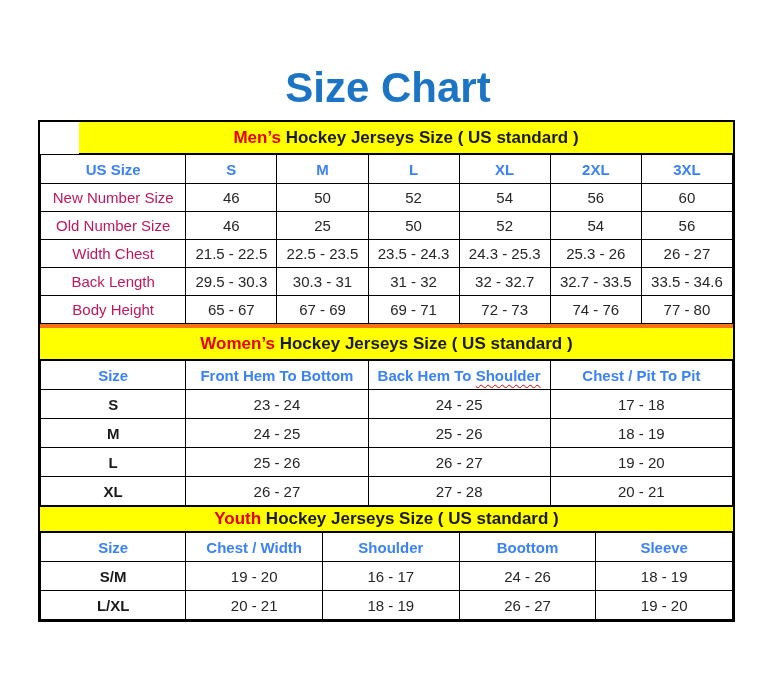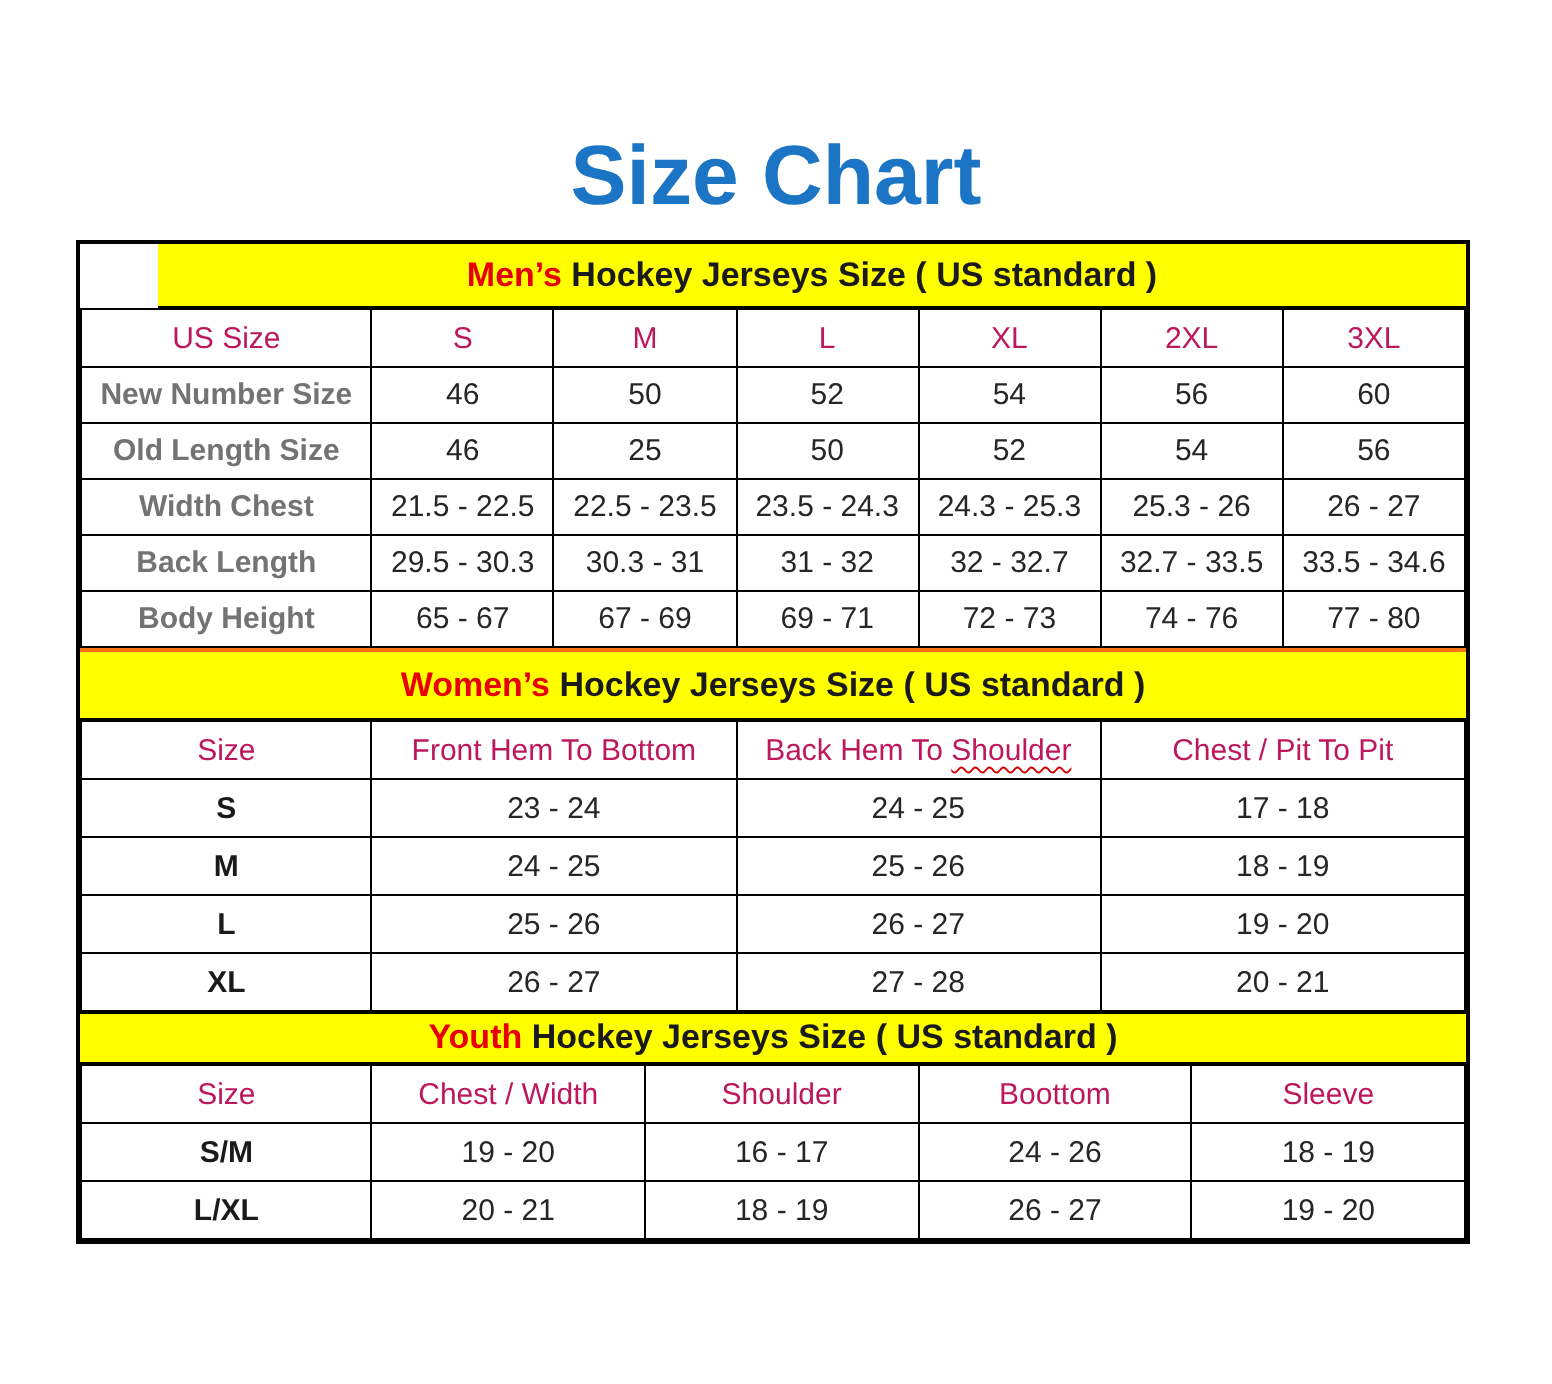--- a/index.html
+++ b/index.html
@@ -40,53 +40,53 @@
     align-items: center;
     justify-content: center;
     background: #ffff00;
     border-bottom: 1px solid #000000;
     font-size: 17px;
     font-weight: 700;
     color: #1a1a1a;
     box-sizing: border-box;
   }
   .sec-mens   .banner { height: 32px; margin-left: 39px; }
-  .sec-womens .banner { height: 36px; border-top: 2px solid #f97316; }
+  .sec-womens .banner { height: 36px; border-top: 4px solid #f97316; }
   .sec-youth  .banner { height: 26px; border-top: 1px solid #000; }
   .banner-hi { color: #e80000; white-space: pre; }
   .banner-rest { white-space: pre; }
 
   table {
     width: 100%;
     border-collapse: collapse;
     table-layout: fixed;
   }
   th, td {
     border: 1px solid #000000;
     text-align: center;
     vertical-align: middle;
     padding: 0 2px;
     font-size: 15px;
     overflow: hidden;
     white-space: nowrap;
   }
   thead th {
-    font-weight: 400;
-    color: #be185d;
+    font-weight: 700;
+    color: #3b82f6;
     height: 28px;
   }
   td {
     font-weight: 400;
     color: #262626;
   }
   tbody th {
     font-weight: 700;
     color: #1a1a1a;
   }
-  .sec-mens tbody th { font-weight: 700; color: #737373; }
+  .sec-mens tbody th { font-weight: 400; color: #be185d; }
   .sec-mens   tbody th, .sec-mens   td { height: 27px; }
   .sec-womens tbody th, .sec-womens td { height: 28px; }
   .sec-youth  tbody th, .sec-youth  td { height: 28px; }
 
   .squiggle {
     text-decoration: underline;
     text-decoration-style: wavy;
     text-decoration-color: #d40000;
     text-decoration-thickness: 1px;
     text-underline-offset: 3px;
@@ -122,21 +122,21 @@
             <tr>
               <th scope="row">New Number Size</th>
               <td>46</td>
               <td>50</td>
               <td>52</td>
               <td>54</td>
               <td>56</td>
               <td>60</td>
             </tr>
             <tr>
-              <th scope="row">Old Length Size</th>
+              <th scope="row">Old Number Size</th>
               <td>46</td>
               <td>25</td>
               <td>50</td>
               <td>52</td>
               <td>54</td>
               <td>56</td>
             </tr>
             <tr>
               <th scope="row">Width Chest</th>
               <td>21.5 - 22.5</td>

